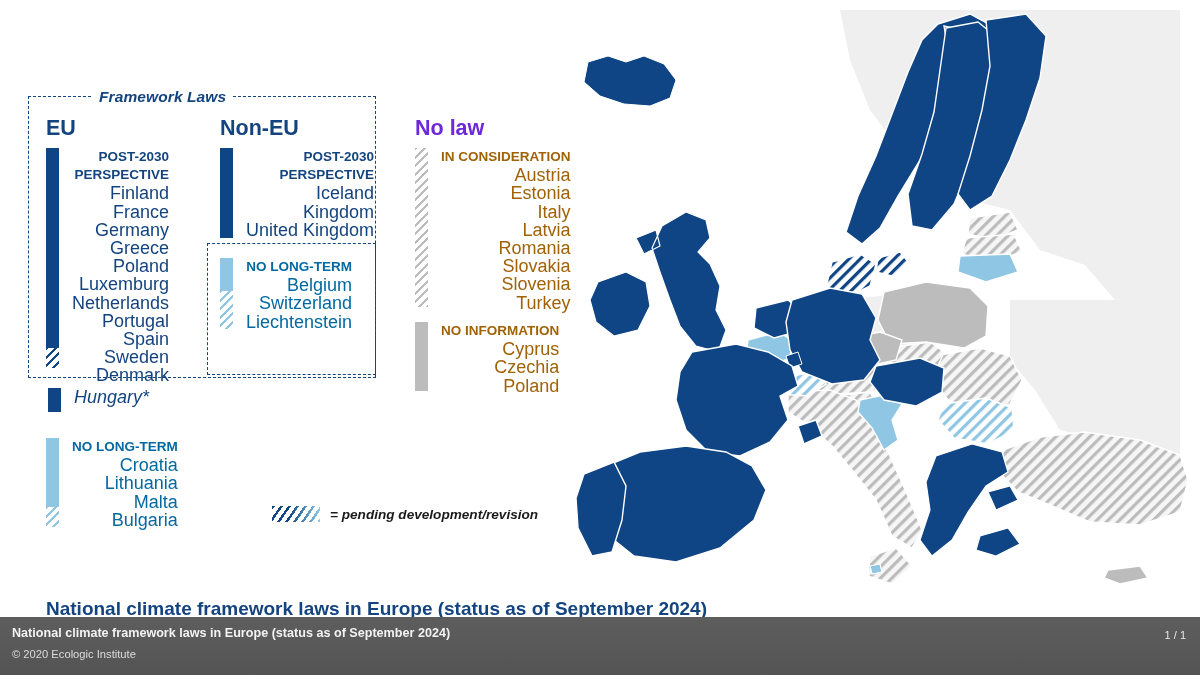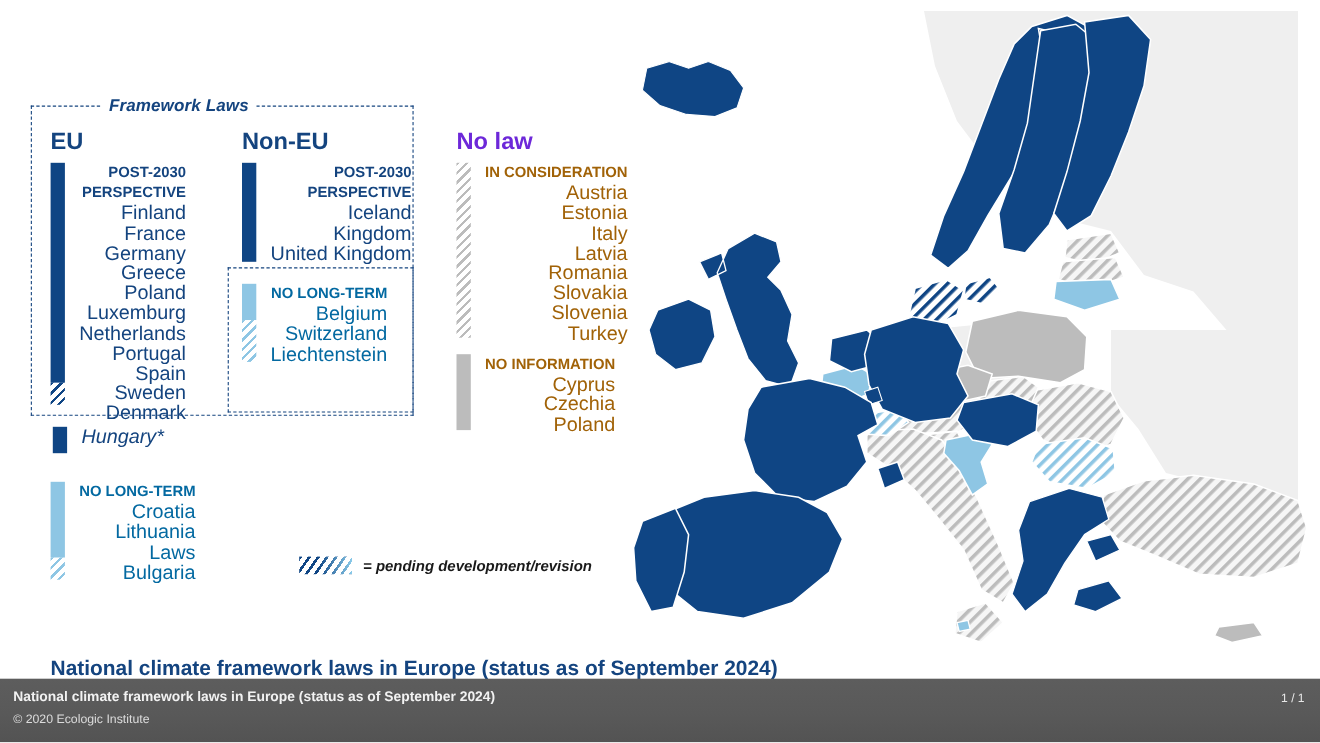--- a/index.html
+++ b/index.html
@@ -362,21 +362,21 @@
 
     <div class="group" id="grp-eu-nolt">
       <div class="swatch">
         <div class="sw-seg sw-solid-lblue" style="height:69px;"></div>
         <div class="sw-seg sw-hatch-lblue" style="height:20px;"></div>
       </div>
       <div class="list">
         <div class="cat lblue-txt">NO LONG-TERM</div>
         <div class="item lblue-txt">Croatia</div>
         <div class="item lblue-txt">Lithuania</div>
-        <div class="item lblue-txt">Laws</div>
+        <div class="item lblue-txt">Malta</div>
         <div class="item lblue-txt">Bulgaria</div>
       </div>
     </div>
 
     <div class="group" id="grp-noneu">
       <div class="swatch">
         <div class="sw-seg sw-solid-navy" style="height:90px;"></div>
       </div>
       <div class="list">
         <div class="cat navy-txt">POST-2030</div>

